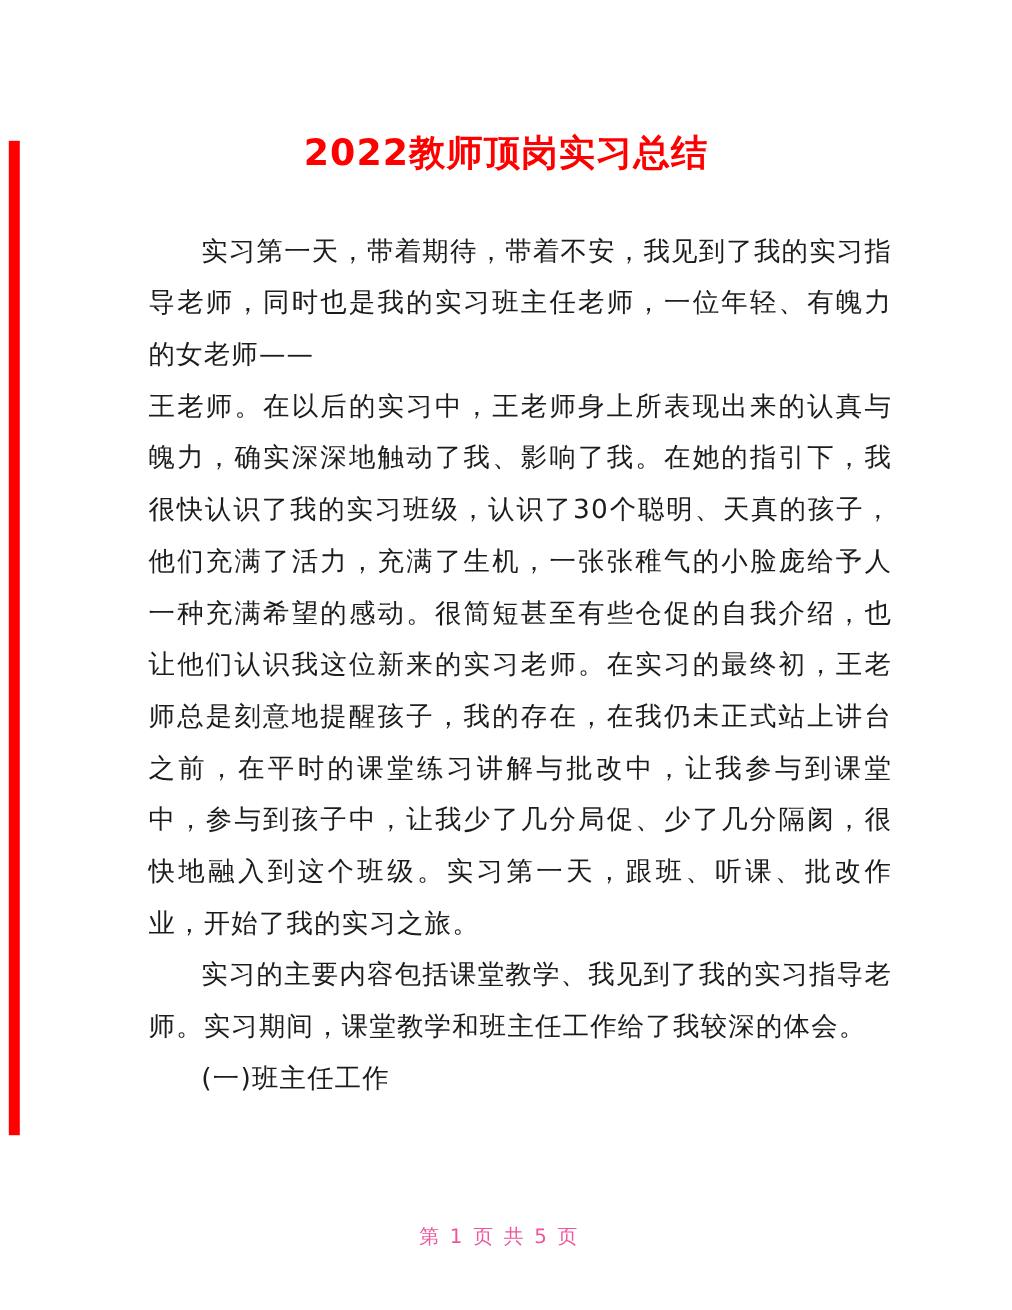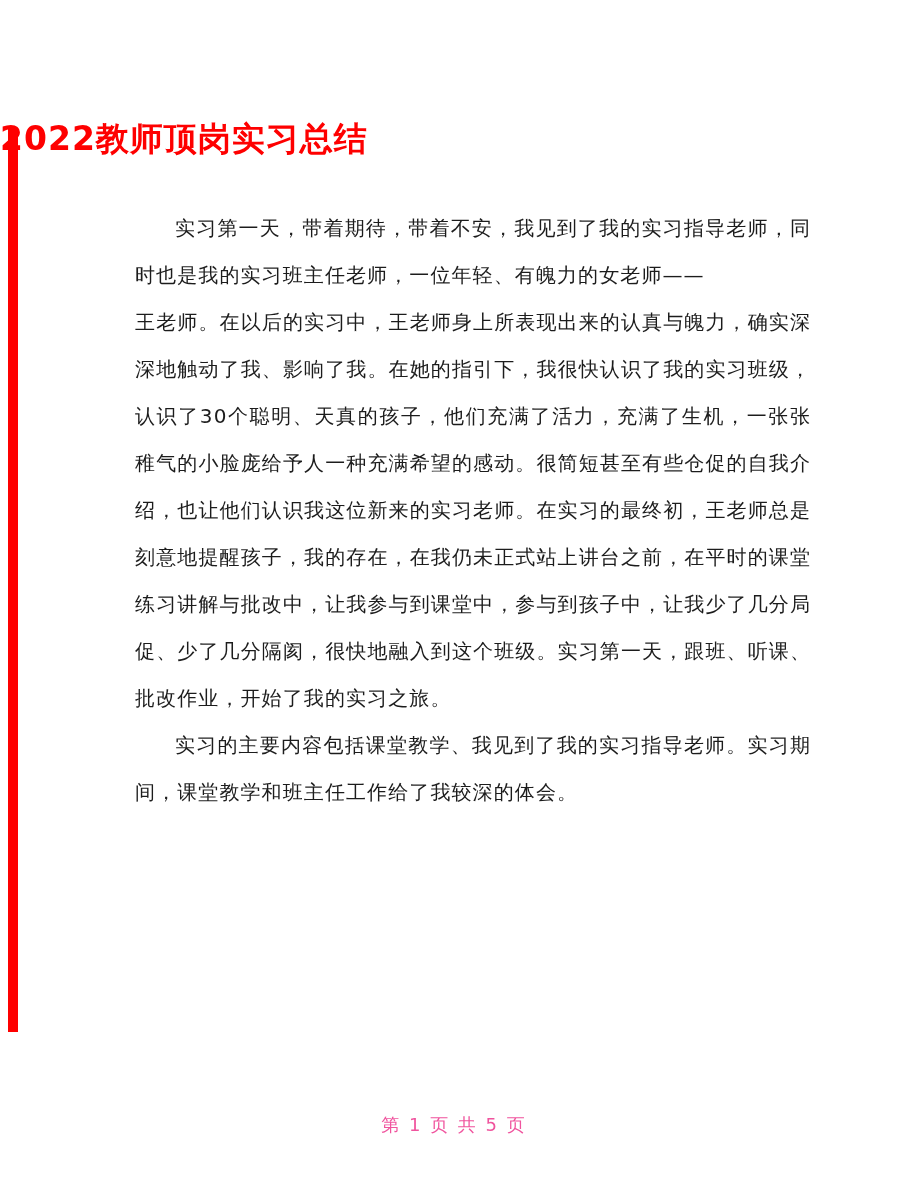--- a/index.html
+++ b/index.html
@@ -21,34 +21,34 @@
     top: 128px;
     width: 10px;
     height: 904px;
     background: #fe0000;
   }
   .doc-title {
     position: absolute;
     top: 118px;
     left: 0;
     width: 920px;
-    text-align: left;
+    text-align: center;
     color: #fe0000;
     font-size: 33px;
     font-weight: bold;
     letter-spacing: 1px;
     line-height: 42px;
   }
   .doc-body {
     position: absolute;
     top: 205px;
     left: 135px;
     width: 676px;
     color: #1c1c1c;
-    font-size: 20px;
+    font-size: 24px;
     line-height: 47px;
     letter-spacing: 1.1px;
     text-align: justify;
   }
   .doc-body p {
     margin: 0;
     word-break: break-all;
   }
   .doc-body p.indent {
     text-indent: 2em;
@@ -71,17 +71,18 @@
 <div class="page">
 
   <div class="accent-bar"></div>
 
   <div class="doc-title">2022教师顶岗实习总结</div>
 
   <div class="doc-body">
     <p class="indent">实习第一天，带着期待，带着不安，我见到了我的实习指导老师，同时也是我的实习班主任老师，一位年轻、有魄力的女老师——</p>
     <p>王老师。在以后的实习中，王老师身上所表现出来的认真与魄力，确实深深地触动了我、影响了我。在她的指引下，我很快认识了我的实习班级，认识了30个聪明、天真的孩子，他们充满了活力，充满了生机，一张张稚气的小脸庞给予人一种充满希望的感动。很简短甚至有些仓促的自我介绍，也让他们认识我这位新来的实习老师。在实习的最终初，王老师总是刻意地提醒孩子，我的存在，在我仍未正式站上讲台之前，在平时的课堂练习讲解与批改中，让我参与到课堂中，参与到孩子中，让我少了几分局促、少了几分隔阂，很快地融入到这个班级。实习第一天，跟班、听课、批改作业，开始了我的实习之旅。</p>
     <p class="indent">实习的主要内容包括课堂教学、我见到了我的实习指导老师。实习期间，课堂教学和班主任工作给了我较深的体会。</p>
+    <p class="indent">(一)班主任工作</p>
   </div>
 
   <div class="doc-footer">第 1 页 共 5 页</div>
 
 </div>
 
 </body></html>

